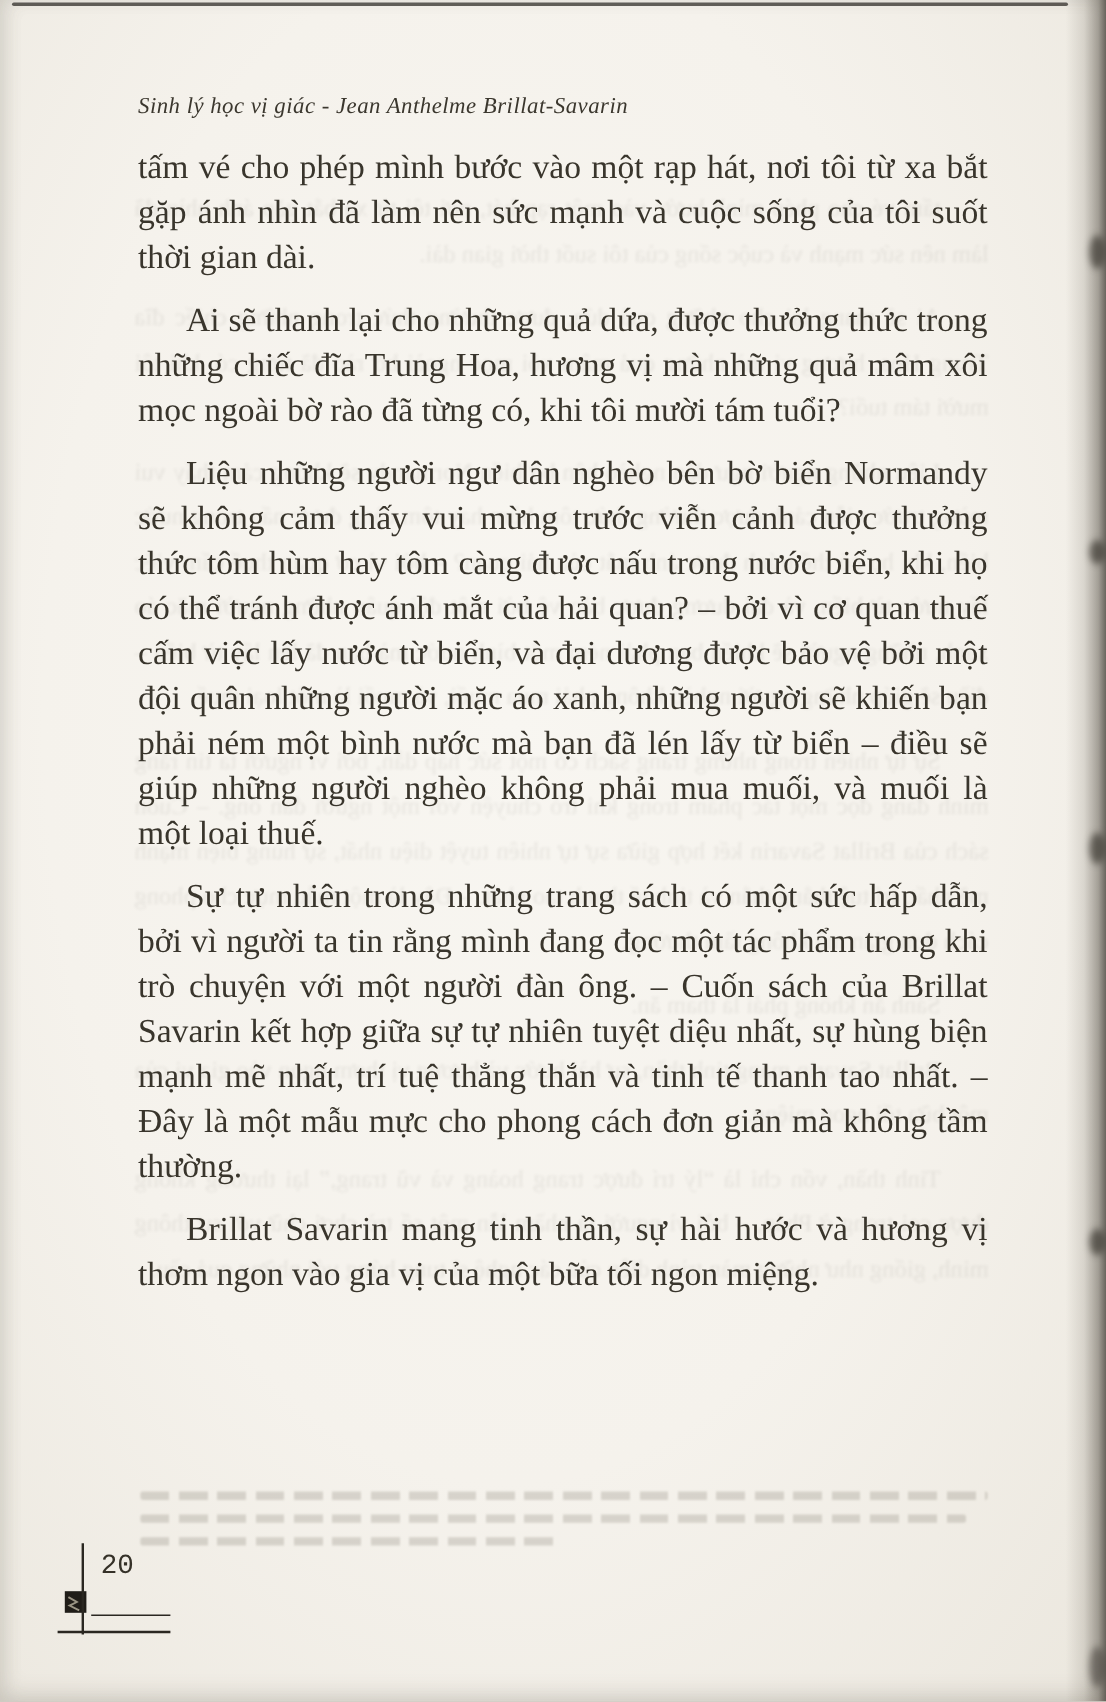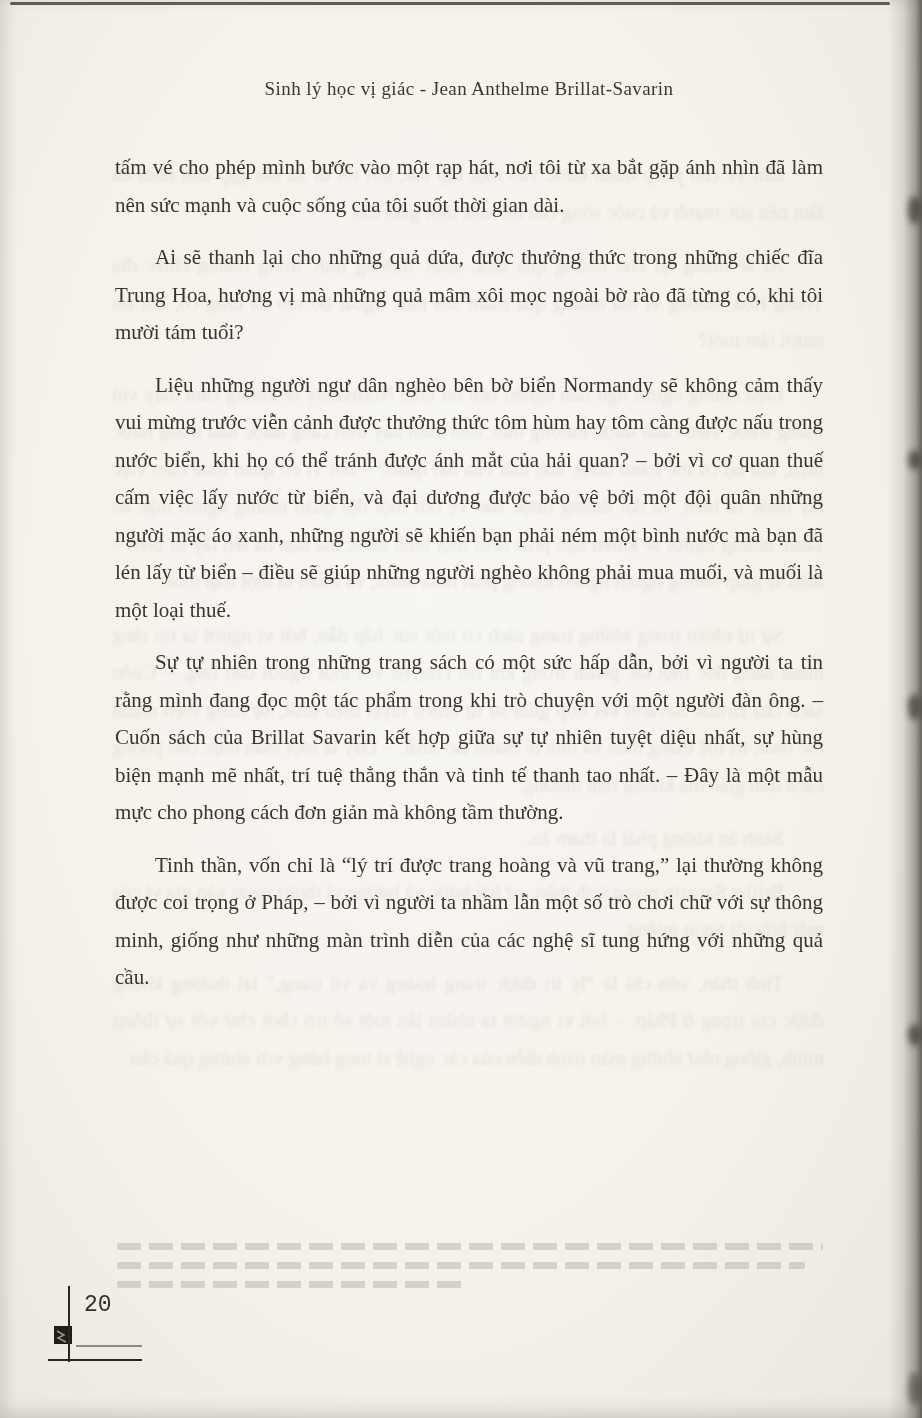--- a/index.html
+++ b/index.html
@@ -72,28 +72,28 @@
   .ghost p { margin: 0 0 16px; text-indent: 40px; }
 
   .content {
     position: absolute;
     left: 115px;
     top: 0;
     width: 708px;
   }
   .running-header {
     margin-top: 78px;
-    text-align: center;
+    font-style: italic;
     font-size: 19px;
     letter-spacing: .4px;
     color: #3b372e;
   }
   .body-text {
-    margin-top: 49px;
-    font-size: 21px;
+    margin-top: 21px;
+    font-size: 28px;
     line-height: 37.5px;
     text-align: justify;
     color: #39352c;
   }
   .body-text p {
     margin: 0 0 15px;
     text-indent: 40px;
   }
   .body-text p.no-indent { text-indent: 0; }
 
@@ -154,21 +154,21 @@
     </div>
 
   <div class="content">
     <div class="running-header">Sinh lý học vị giác - Jean Anthelme Brillat-Savarin</div>
 
     <div class="body-text">
       <p class="no-indent">tấm vé cho phép mình bước vào một rạp hát, nơi tôi từ xa bắt gặp ánh nhìn đã làm nên sức mạnh và cuộc sống của tôi suốt thời gian dài.</p>
       <p>Ai sẽ thanh lại cho những quả dứa, được thưởng thức trong những chiếc đĩa Trung Hoa, hương vị mà những quả mâm xôi mọc ngoài bờ rào đã từng có, khi tôi mười tám tuổi?</p>
       <p>Liệu những người ngư dân nghèo bên bờ biển Normandy sẽ không cảm thấy vui mừng trước viễn cảnh được thưởng thức tôm hùm hay tôm càng được nấu trong nước biển, khi họ có thể tránh được ánh mắt của hải quan? – bởi vì cơ quan thuế cấm việc lấy nước từ biển, và đại dương được bảo vệ bởi một đội quân những người mặc áo xanh, những người sẽ khiến bạn phải ném một bình nước mà bạn đã lén lấy từ biển – điều sẽ giúp những người nghèo không phải mua muối, và muối là một loại thuế.</p>
       <p>Sự tự nhiên trong những trang sách có một sức hấp dẫn, bởi vì người ta tin rằng mình đang đọc một tác phẩm trong khi trò chuyện với một người đàn ông. – Cuốn sách của Brillat Savarin kết hợp giữa sự tự nhiên tuyệt diệu nhất, sự hùng biện mạnh mẽ nhất, trí tuệ thẳng thắn và tinh tế thanh tao nhất. – Đây là một mẫu mực cho phong cách đơn giản mà không tầm thường.</p>
-      <p>Tinh thần, vốn chỉ là “lý trí được trang hoàng và vũ trang,” lại thường không được coi trọng ở Pháp, – bởi vì người ta nhầm lẫn một số trò chơi chữ với sự thông minh, giống như những màn trình diễn của các nghệ sĩ tung hứng với những quả cầu.</p>
+      <p>Brillat Savarin mang tinh thần, sự hài hước và hương vị thơm ngon vào gia vị của một bữa tối ngon miệng.</p>
     </div>
   </div>
 
   <div class="footnote">
     <div class="faint-bar b1"></div>
     <div class="faint-bar b2"></div>
     <div class="faint-bar b3"></div>
   </div>
 
   <div class="pageno">20</div>

